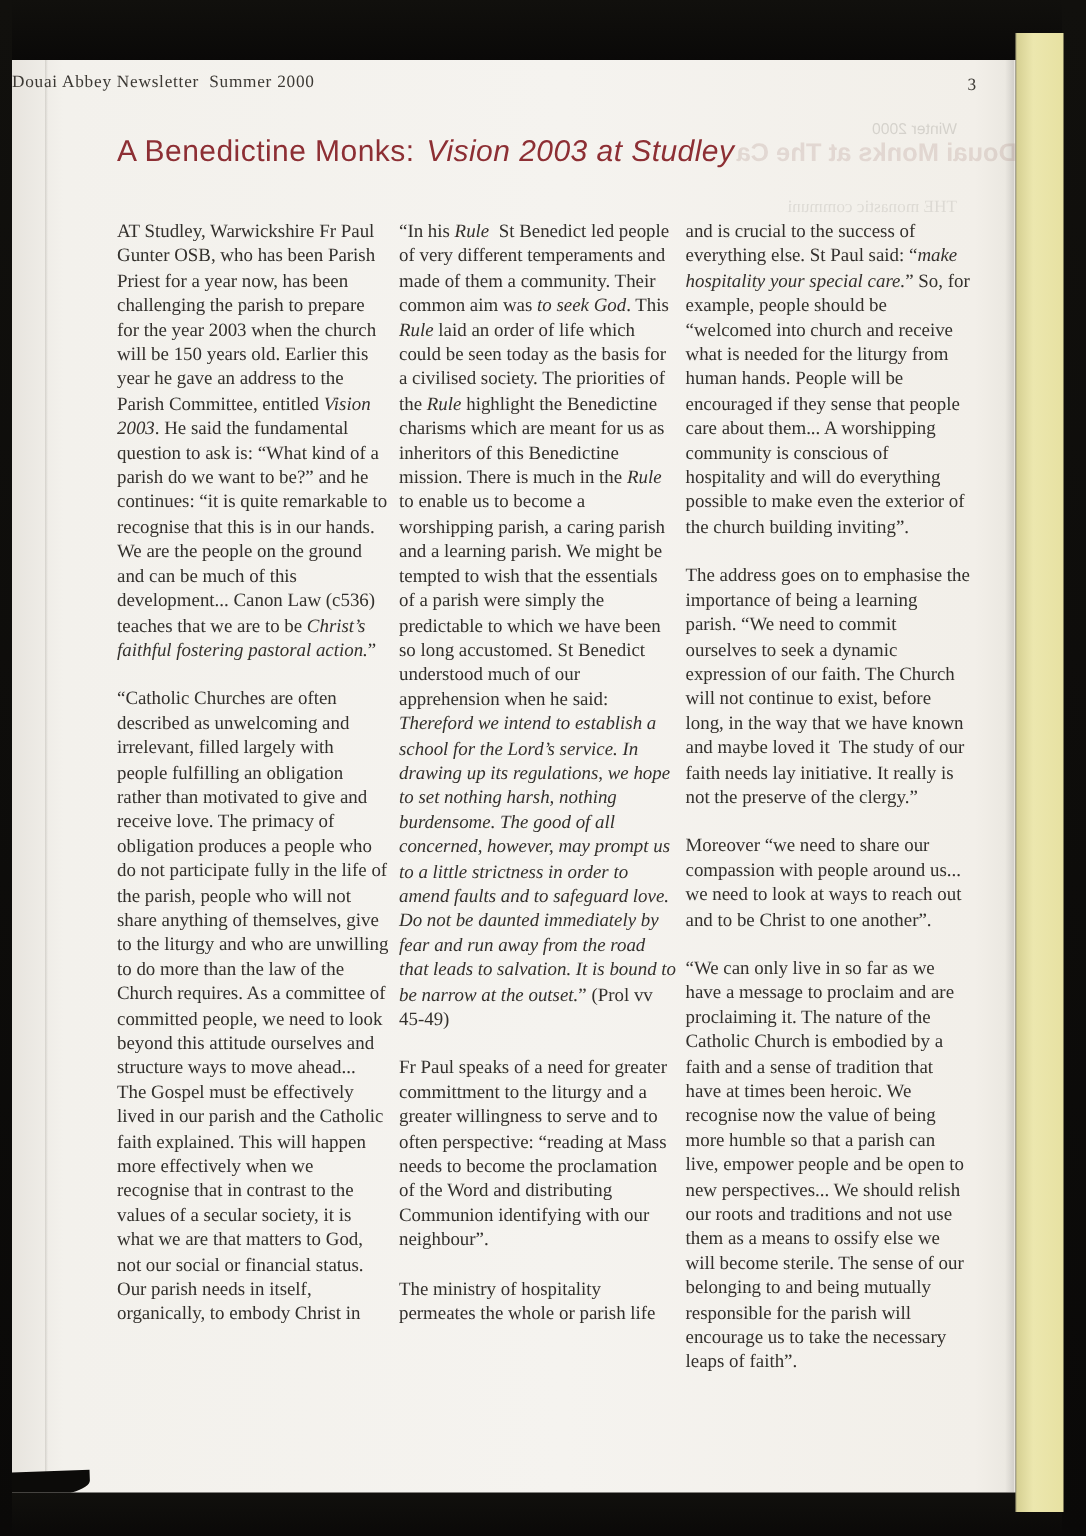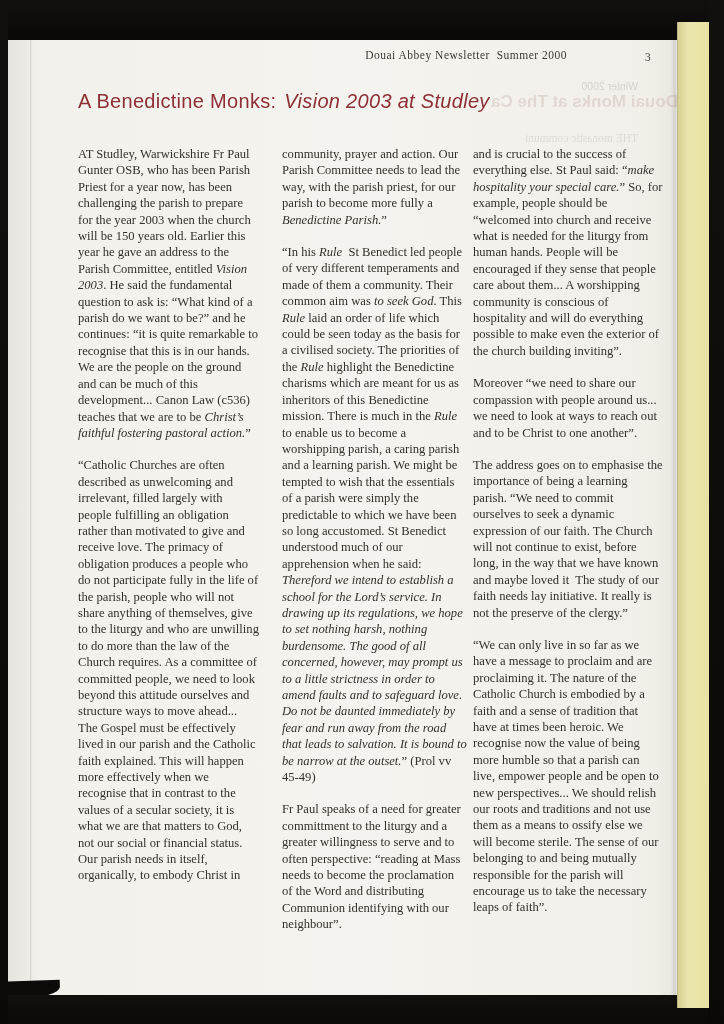--- a/index.html
+++ b/index.html
@@ -18,39 +18,39 @@
   
   .page{position:absolute;left:8px;top:40px;width:669px;height:955px;overflow:hidden;
         background:linear-gradient(90deg,#e7e4de 0,#f3f1ec 34px,#f5f3ef 55%,#f2efe9 96%,#e9e6df 100%);}
   .crease{position:absolute;left:22px;top:0;width:2px;height:955px;
         background:linear-gradient(90deg,rgba(90,85,75,.18),rgba(90,85,75,0));}
   .edge-shadow{position:absolute;left:662px;top:0;width:6px;height:955px;
         background:linear-gradient(90deg,rgba(0,0,0,0),rgba(0,0,0,.10));}
   .corner-curl{position:absolute;left:-18px;top:941px;width:70px;height:18px;
         background:#0c0b09;border-radius:0 0 60% 8px;transform:rotate(-2deg);}
   
-  .running-head{position:absolute;left:0;top:9px;width:539px;text-align:right;
-        font-size:11.5px;letter-spacing:.5px;color:#3c3934;white-space:pre-wrap;padding-left:20px;}
+  .running-head{position:absolute;left:0;top:9px;width:539px;text-align:left;
+        font-size:11.5px;letter-spacing:.5px;color:#3c3934;white-space:pre-wrap;}
   .folio{position:absolute;left:637px;top:11px;font-size:11.5px;color:#3c3934;}
   
   .ghost{position:absolute;transform:scaleX(-1);font-family:"Liberation Sans",sans-serif;
         pointer-events:none;white-space:pre;}
   .ghost.g1{left:440px;top:52px;width:230px;font-size:17px;font-weight:bold;
         color:#8a5a52;opacity:.16;}
   .ghost.g2{left:500px;top:40px;width:130px;font-size:10.5px;color:#6f6c64;opacity:.22;}
   .ghost.g3{left:430px;top:92px;width:200px;font-size:11.5px;color:#6f6c64;opacity:.16;
         font-family:"Liberation Serif",serif;}
   
   .title{position:absolute;left:70px;top:50px;margin:0;font-family:"Liberation Sans",sans-serif;
         font-weight:400;font-size:20px;letter-spacing:.3px;color:#8d2f34;white-space:pre;}
   .title .it{font-style:italic;margin-left:8px;}
   
   .columns{position:absolute;left:70px;top:106px;display:flex;}
   .col{font-size:12.6px;line-height:16.4px;color:#33302c;text-align:left;}
-  .col-1{width:181px;margin-right:23px;}
+  .col-1{width:181px;margin-right:7px;}
   .col-2{width:185px;margin-right:6px;}
   .col-3{width:190px;}
   .col p{margin:0 0 16px 0;white-space:pre-wrap;}
   .col .it{font-style:italic;}
 </style>
 </head>
 <body>
 
 <div class="scan">
 
@@ -73,28 +73,28 @@
     <div class="folio">3</div>
 
     <h1 class="title"><span>A Benedictine Monks:</span><span class="it">Vision 2003 at Studley</span></h1>
 
     <div class="columns">
       <div class="col col-1">
           <p><span>AT Studley, Warwickshire Fr Paul Gunter OSB, who has been Parish Priest for a year now, has been challenging the parish to prepare for the year 2003 when the church will be 150 years old. Earlier this year he gave an address to the Parish Committee, entitled </span><span class="it">Vision 2003</span><span>. He said the fundamental question to ask is: “What kind of a parish do we want to be?” and he continues: “it is quite remarkable to recognise that this is in our hands. We are the people on the ground and can be much of this development... Canon Law (c536) teaches that we are to be </span><span class="it">Christ’s faithful fostering pastoral action.</span><span>”</span></p>
           <p><span>“Catholic Churches are often described as unwelcoming and irrelevant, filled largely with people fulfilling an obligation rather than motivated to give and receive love. The primacy of obligation produces a people who do not participate fully in the life of the parish, people who will not share anything of themselves, give to the liturgy and who are unwilling to do more than the law of the Church requires. As a committee of committed people, we need to look beyond this attitude ourselves and structure ways to move ahead... The Gospel must be effectively lived in our parish and the Catholic faith explained. This will happen more effectively when we recognise that in contrast to the values of a secular society, it is what we are that matters to God, not our social or financial status. Our parish needs in itself, organically, to embody Christ in</span></p>
         </div>
       <div class="col col-2">
-          <p><span>community, prayer and action. Our Parish Committee needs to lead the way, with the parish priest, for our parish to become more fully a </span><span class="it">Benedictine Parish.</span><span>”</span></p>
           <p><span>“In his </span><span class="it">Rule</span><span>  St Benedict led people of very different temperaments and made of them a community. Their common aim was </span><span class="it">to seek God</span><span>. This </span><span class="it">Rule</span><span> laid an order of life which could be seen today as the basis for a civilised society. The priorities of the </span><span class="it">Rule</span><span> highlight the Benedictine charisms which are meant for us as inheritors of this Benedictine mission. There is much in the </span><span class="it">Rule</span><span> to enable us to become a worshipping parish, a caring parish and a learning parish. We might be tempted to wish that the essentials of a parish were simply the predictable to which we have been so long accustomed. St Benedict understood much of our apprehension when he said: </span><span class="it">Thereford we intend to establish a school for the Lord’s service. In drawing up its regulations, we hope to set nothing harsh, nothing burdensome. The good of all concerned, however, may prompt us to a little strictness in order to amend faults and to safeguard love. Do not be daunted immediately by fear and run away from the road that leads to salvation. It is bound to be narrow at the outset.</span><span>” (Prol vv 45-49)</span></p>
           <p><span>Fr Paul speaks of a need for greater committment to the liturgy and a greater willingness to serve and to often perspective: “reading at Mass needs to become the proclamation of the Word and distributing Communion identifying with our neighbour”.</span></p>
+          <p><span>The ministry of hospitality permeates the whole or parish life</span></p>
         </div>
       <div class="col col-3">
           <p><span>and is crucial to the success of everything else. St Paul said: “</span><span class="it">make hospitality your special care.</span><span>” So, for example, people should be “welcomed into church and receive what is needed for the liturgy from human hands. People will be encouraged if they sense that people care about them... A worshipping community is conscious of hospitality and will do everything possible to make even the exterior of the church building inviting”.</span></p>
+          <p><span>The address goes on to emphasise the importance of being a learning parish. “We need to commit ourselves to seek a dynamic expression of our faith. The Church will not continue to exist, before long, in the way that we have known and maybe loved it  The study of our faith needs lay initiative. It really is not the preserve of the clergy.”</span></p>
           <p><span>Moreover “we need to share our compassion with people around us... we need to look at ways to reach out and to be Christ to one another”.</span></p>
-          <p><span>The address goes on to emphasise the importance of being a learning parish. “We need to commit ourselves to seek a dynamic expression of our faith. The Church will not continue to exist, before long, in the way that we have known and maybe loved it  The study of our faith needs lay initiative. It really is not the preserve of the clergy.”</span></p>
           <p><span>“We can only live in so far as we have a message to proclaim and are proclaiming it. The nature of the Catholic Church is embodied by a faith and a sense of tradition that have at times been heroic. We recognise now the value of being more humble so that a parish can live, empower people and be open to new perspectives... We should relish our roots and traditions and not use them as a means to ossify else we will become sterile. The sense of our belonging to and being mutually responsible for the parish will encourage us to take the necessary leaps of faith”.</span></p>
         </div>
     </div>
 
     <div class="corner-curl"></div>
   </div>
 
 </div>
 
 </body></html>

